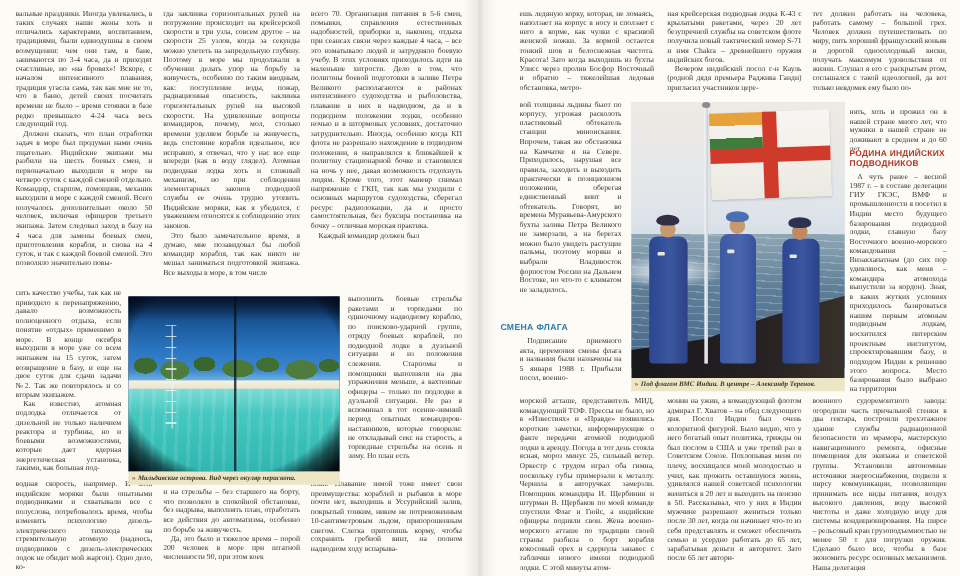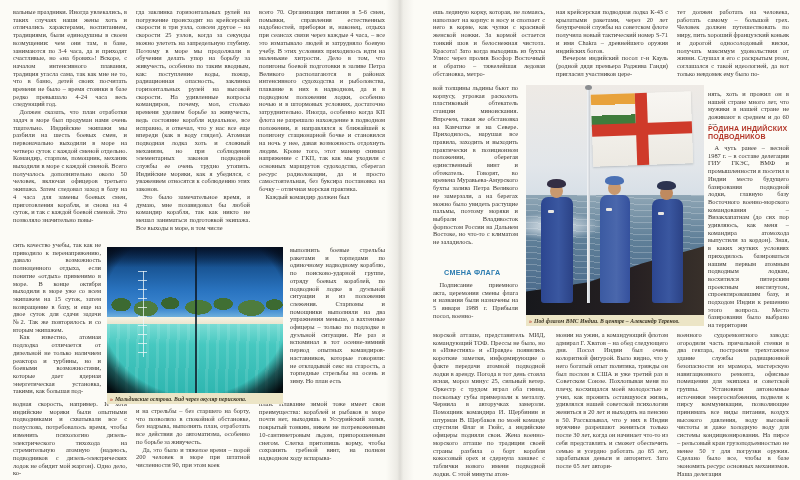--- a/index.html
+++ b/index.html
@@ -127,21 +127,21 @@
     <span class="mark">»</span>
     <span>Мальдивские острова. Вид через окуляр перископа.</span>
   </div>
 </div>
 
 <div class="gutter"></div>
 
 <div>
   <div class="seg" style="left:433px;top:8px;width:112px;height:76px;">ешь ледяную корку, которая, не ломаясь, наползает на корпус в носу и сползает с него в корме, как чулки с красивой женской ножки. За кормой остается тонкий шов и белоснежная чистота. Красота! Зато когда выходишь из бухты Улисс через пролив Босфор Восточный и обратно – тяжелейшая ледовая обстановка, метро-</div>
   <div class="seg" style="left:433px;top:84px;width:85px;height:183px;">вой толщины льдины бьют по корпусу, угрожая расколоть пластиковый обтекатель станции миноискания. Впрочем, такая же обстановка на Камчатке и на Севере. Приходилось, нарушая все правила, заходить и выходить практически в позиционном положении, оберегая единственный винт и обтекатель. Говорят, во времена Муравьева-Амурского бухты залива Петра Великого не замерзали, а на берегах можно было увидеть растущие пальмы, поэтому моряки и выбрали Владивосток форпостом России на Дальнем Востоке, но что-то с климатом не заладилось.</div>
-  <div class="heading-blue" style="left:444px;top:269px;width:100px;">СМЕНА ФЛАГА</div>
+  <div class="heading-blue" style="left:417px;top:269px;width:100px;">СМЕНА ФЛАГА</div>
   <div class="seg" style="left:433px;top:281px;width:85px;height:49px;"> Подписание приемного акта, церемония смены флага и названия были назначены на 5 января 1988 г. Прибыли посол, военно-</div>
   <div class="seg" style="left:433px;top:331px;width:112px;height:147px;">морской атташе, представитель МИД, командующий ТОФ. Прессы не было, но в «Известиях» и «Правде» появились короткие заметки, информирующие о факте передачи атомной подводной лодки в аренду. Погода в тот день стояла ясная, мороз минус 25, сильный ветер. Оркестр с трудом играл оба гимна, поскольку губы примерзали к металлу. Чернила в авторучках замерзли. Помощник командира И. Щербинин и штурман В. Щербаков по моей команде спустили Флаг и Гюйс, а индийские офицеры подняли свои. Жена военно-морского атташе по традиции своей страны разбила о борт корабля кокосовый орех и сдернула занавес с таблички нового имени подводной лодки. С этой минуты атом-</div>
 
   <div class="seg" style="left:556px;top:8px;width:112px;height:76px;">ная крейсерская подводная лодка К-43 с крылатыми ракетами, через 20 лет безупречной службы на советском флоте получила новый тактический номер S-71 и имя Chakra – древнейшего оружия индийских богов.
  Вечером индийский посол г-н Кауль (родной дядя премьера Раджива Ганди) пригласил участников цере-</div>
   <div class="seg" style="left:556px;top:331px;width:112px;height:147px;">монии на ужин, а командующий флотом адмирал Г. Хватов – на обед следующего дня. Посол Индии был очень колоритной фигурой. Было видно, что у него богатый опыт политика, трижды он был послом в США и уже третий раз в Советском Союзе. Похлопывая меня по плечу, восхищался моей молодостью и учил, как прожить оставшуюся жизнь, удивлялся нашей советской психологии жениться в 20 лет и выходить на пенсию в 50. Рассказывал, что у них в Индии мужчине разрешают жениться только после 30 лет, когда он начинает что-то из себя представлять и сможет обеспечить семью и усердно работать до 65 лет, зарабатывая деньги и авторитет. Зато после 65 лет автори-</div>
 
   <div class="seg" style="left:677px;top:8px;width:112px;height:82px;">тет должен работать на человека, работать самому – большой грех. Человек должен путешествовать по миру, пить хороший французский коньяк и дорогой односолодовый виски, получать максимум удовольствия от жизни. Слушал я его с раскрытым ртом, соглашался с такой идеологией, да вот только невдомек ему было по-</div>
   <div class="seg" style="left:708px;top:90px;width:81px;height:35px;">нять, хоть и прожил он в нашей стране много лет, что мужики в нашей стране не доживают в среднем и до 60 лет.</div>
   <div class="heading-red" style="left:708px;top:125px;width:81px;">РОДИНА ИНДИЙСКИХ ПОДВОДНИКОВ</div>

